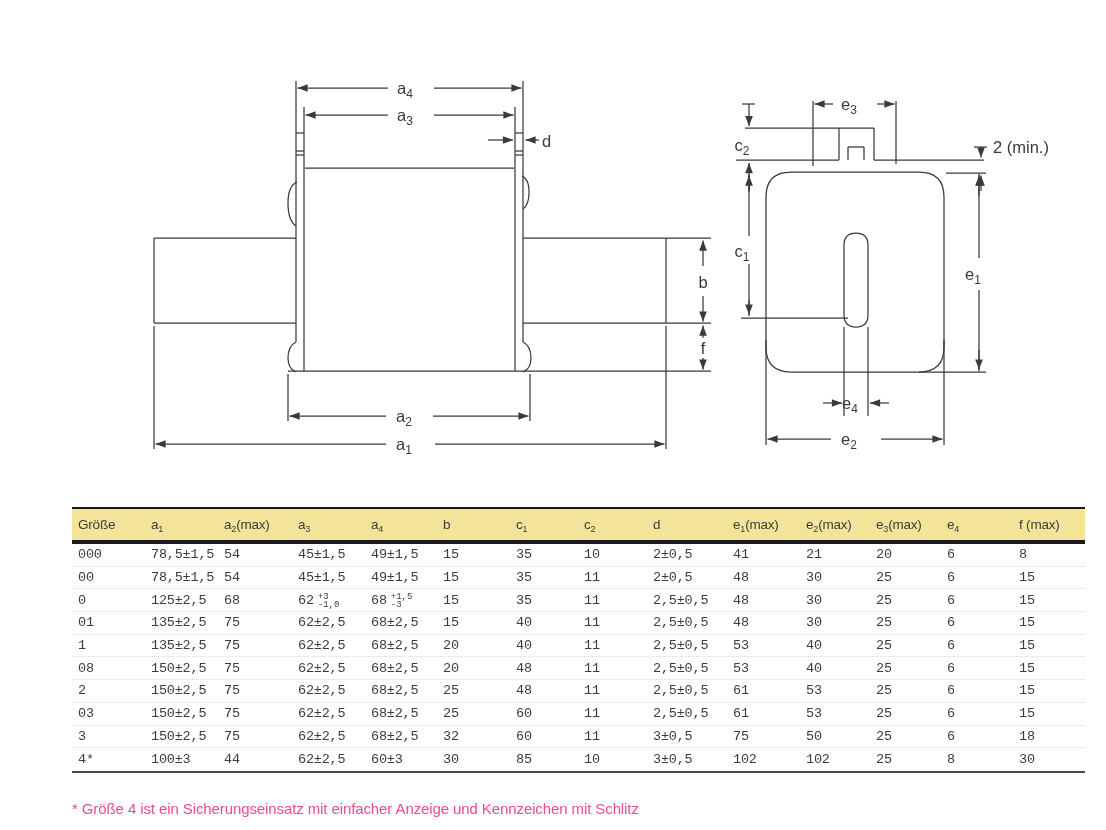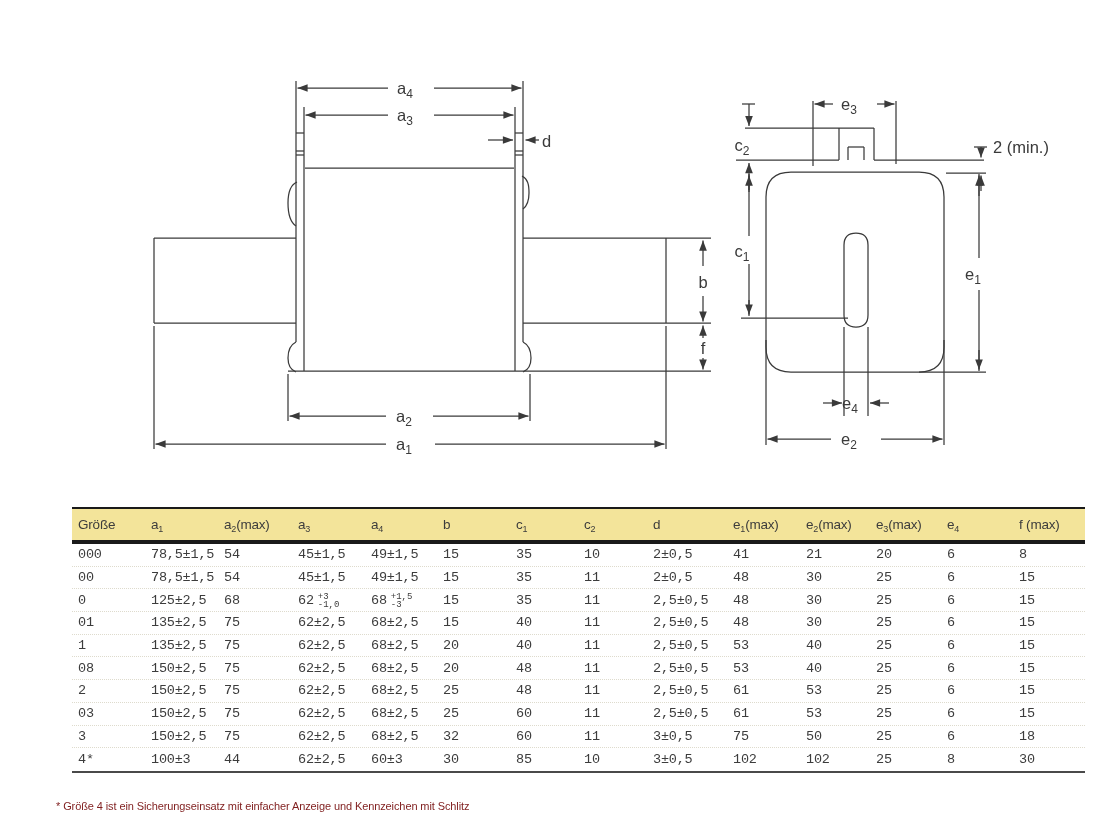--- a/index.html
+++ b/index.html
@@ -14,21 +14,21 @@
   .thead-row{display:grid;grid-template-columns:var(--cols);height:31px;align-items:center;}
   .tbody{border-bottom:2px solid #4a4a4a;font-family:Liberation Mono, monospace;}
   .tr{display:grid;grid-template-columns:var(--cols);height:22.7px;box-sizing:border-box;
       border-bottom:1px dotted #dedbcd;}
   .tr:last-child{border-bottom:none;}
   .th,.td{padding-left:6px;display:flex;align-items:center;white-space:nowrap;}
   .sub{font-size:9px;transform:translateY(4px);display:inline-block;}
   .tol{display:inline-flex;flex-direction:column;font-size:9px;line-height:8.5px;
        margin-left:4px;letter-spacing:0;transform:translateY(1px);}
   #dimtable{--cols:73px 73px 74px 73px 72px 73px 68px 69px 80px 73px 70px 71px 72px 72px;}
-  #footnote{position:absolute;left:56px;top:800px;font-size:11px;color:#7f1d1d;letter-spacing:-0.1px;}
+  #footnote{position:absolute;left:72px;top:800px;font-size:15px;color:#ec4899;letter-spacing:-0.1px;}
 </style>
 </head>
 <body>
 
 <div id="page">
 
   <svg width="1106" height="500" viewBox="0 0 1106 500">
     <defs>
       <marker id="ah" viewBox="0 0 10 10" refX="9.5" refY="5" markerWidth="9" markerHeight="9" orient="auto-start-reverse">
         <path d="M0.5,1.6 L9.5,5 L0.5,8.4 Z" fill="#3a3a3a"></path>

